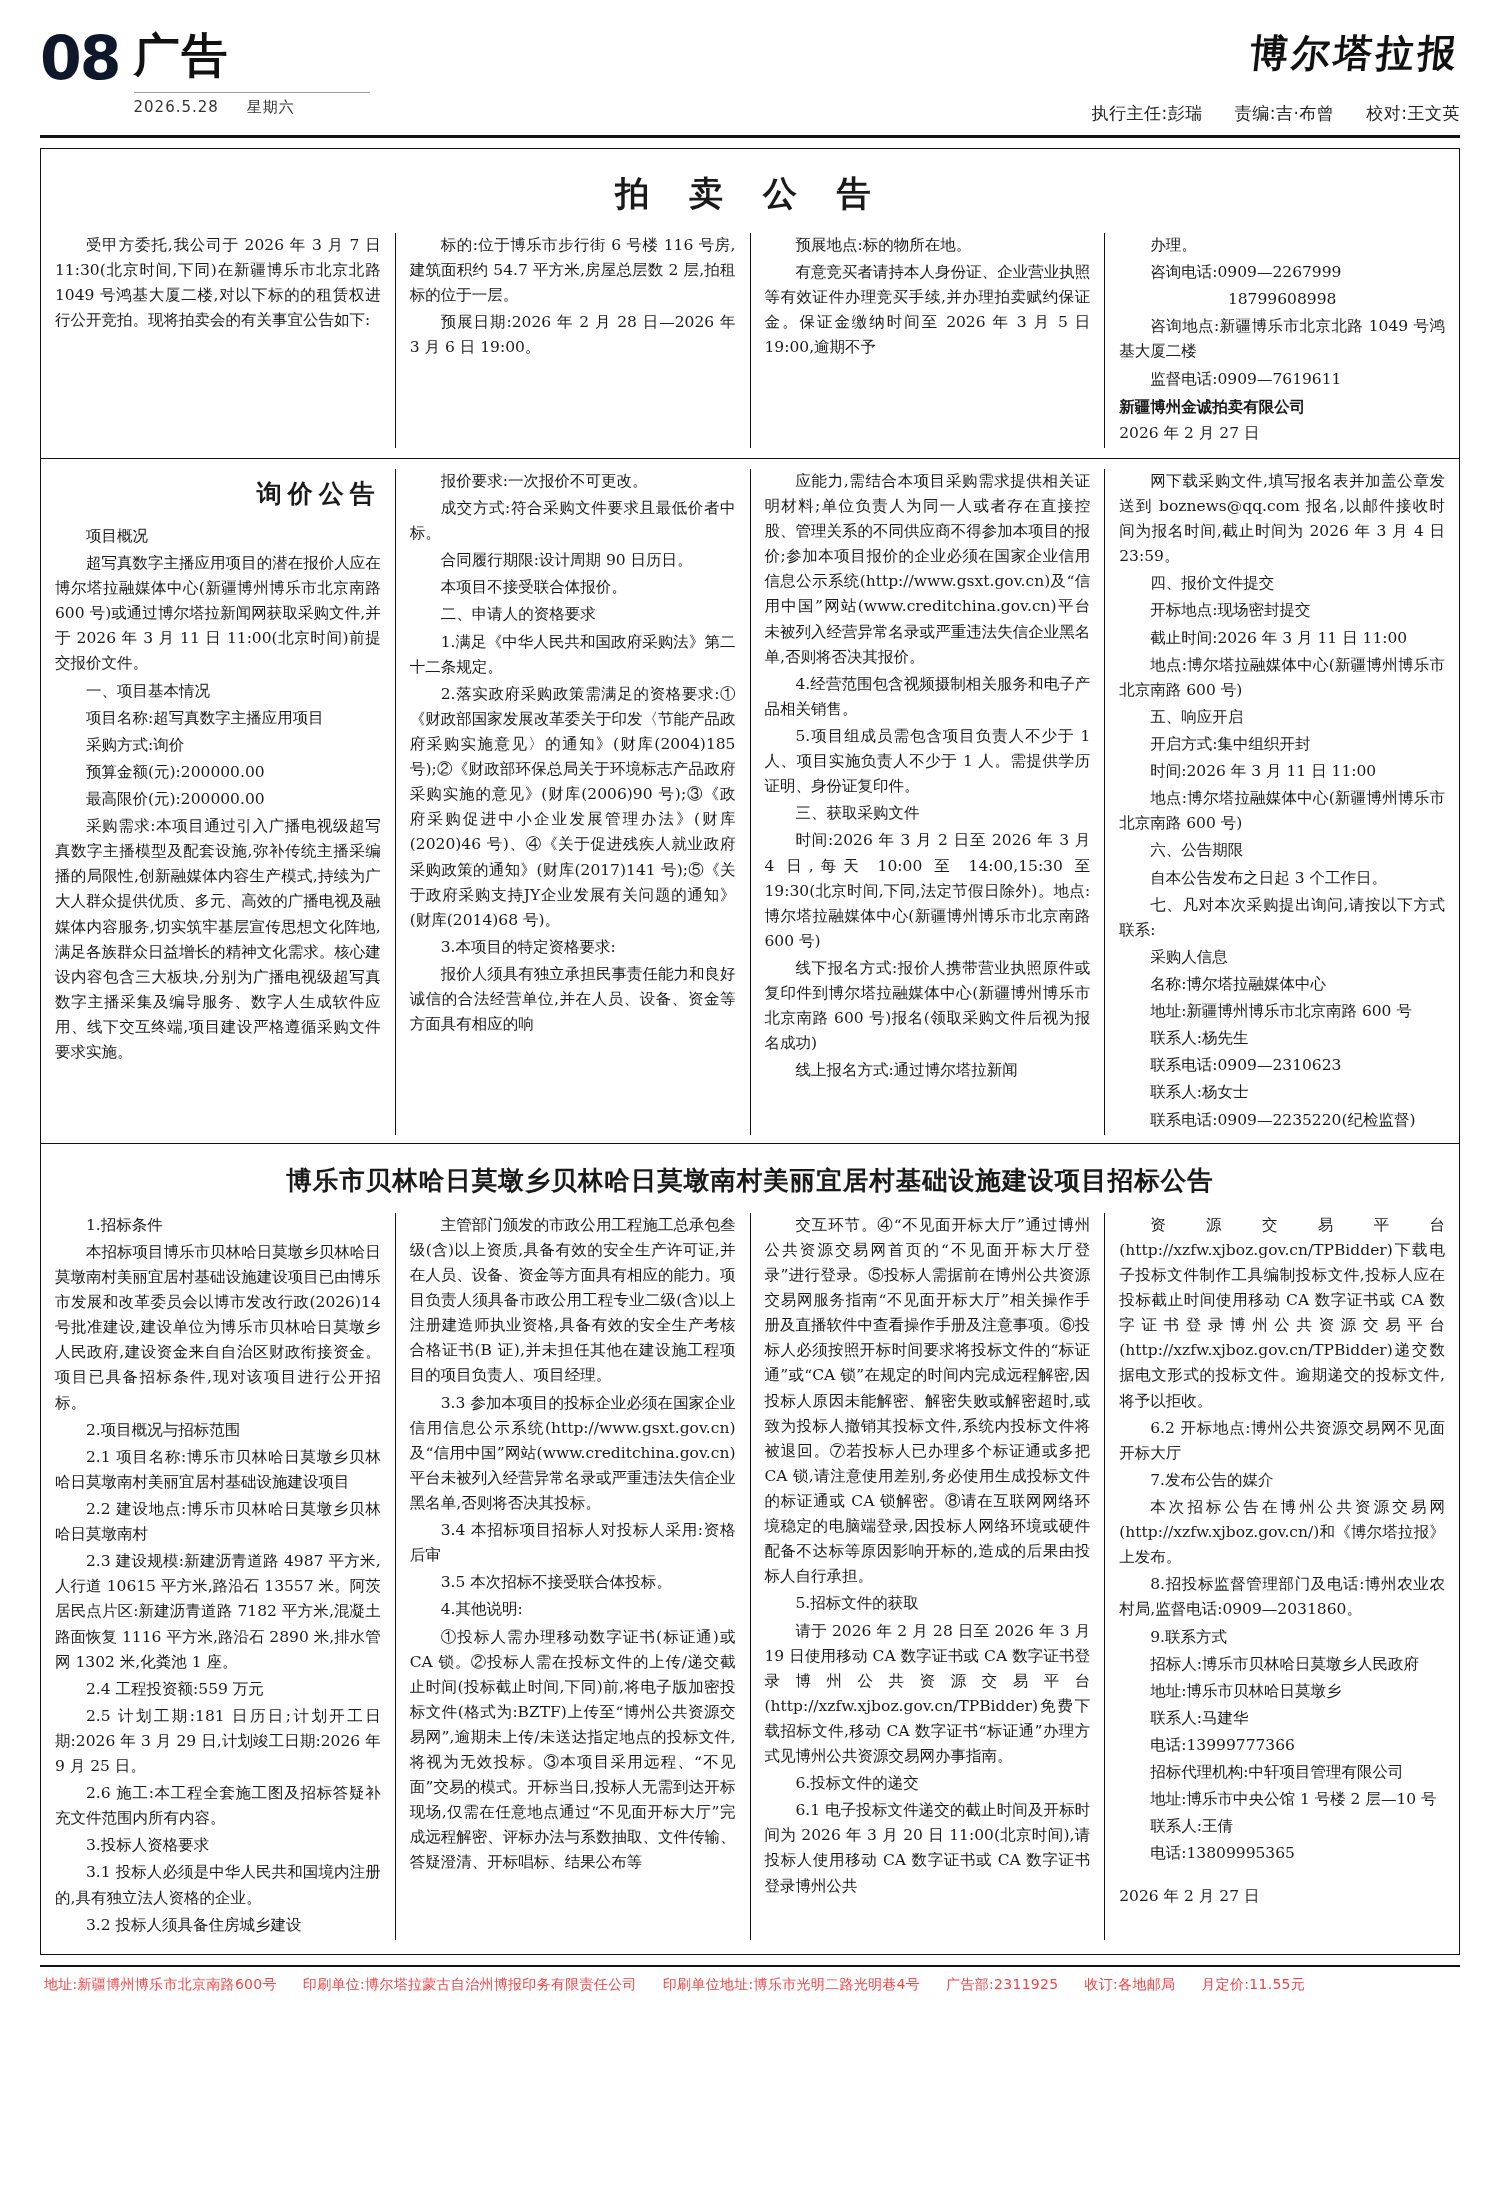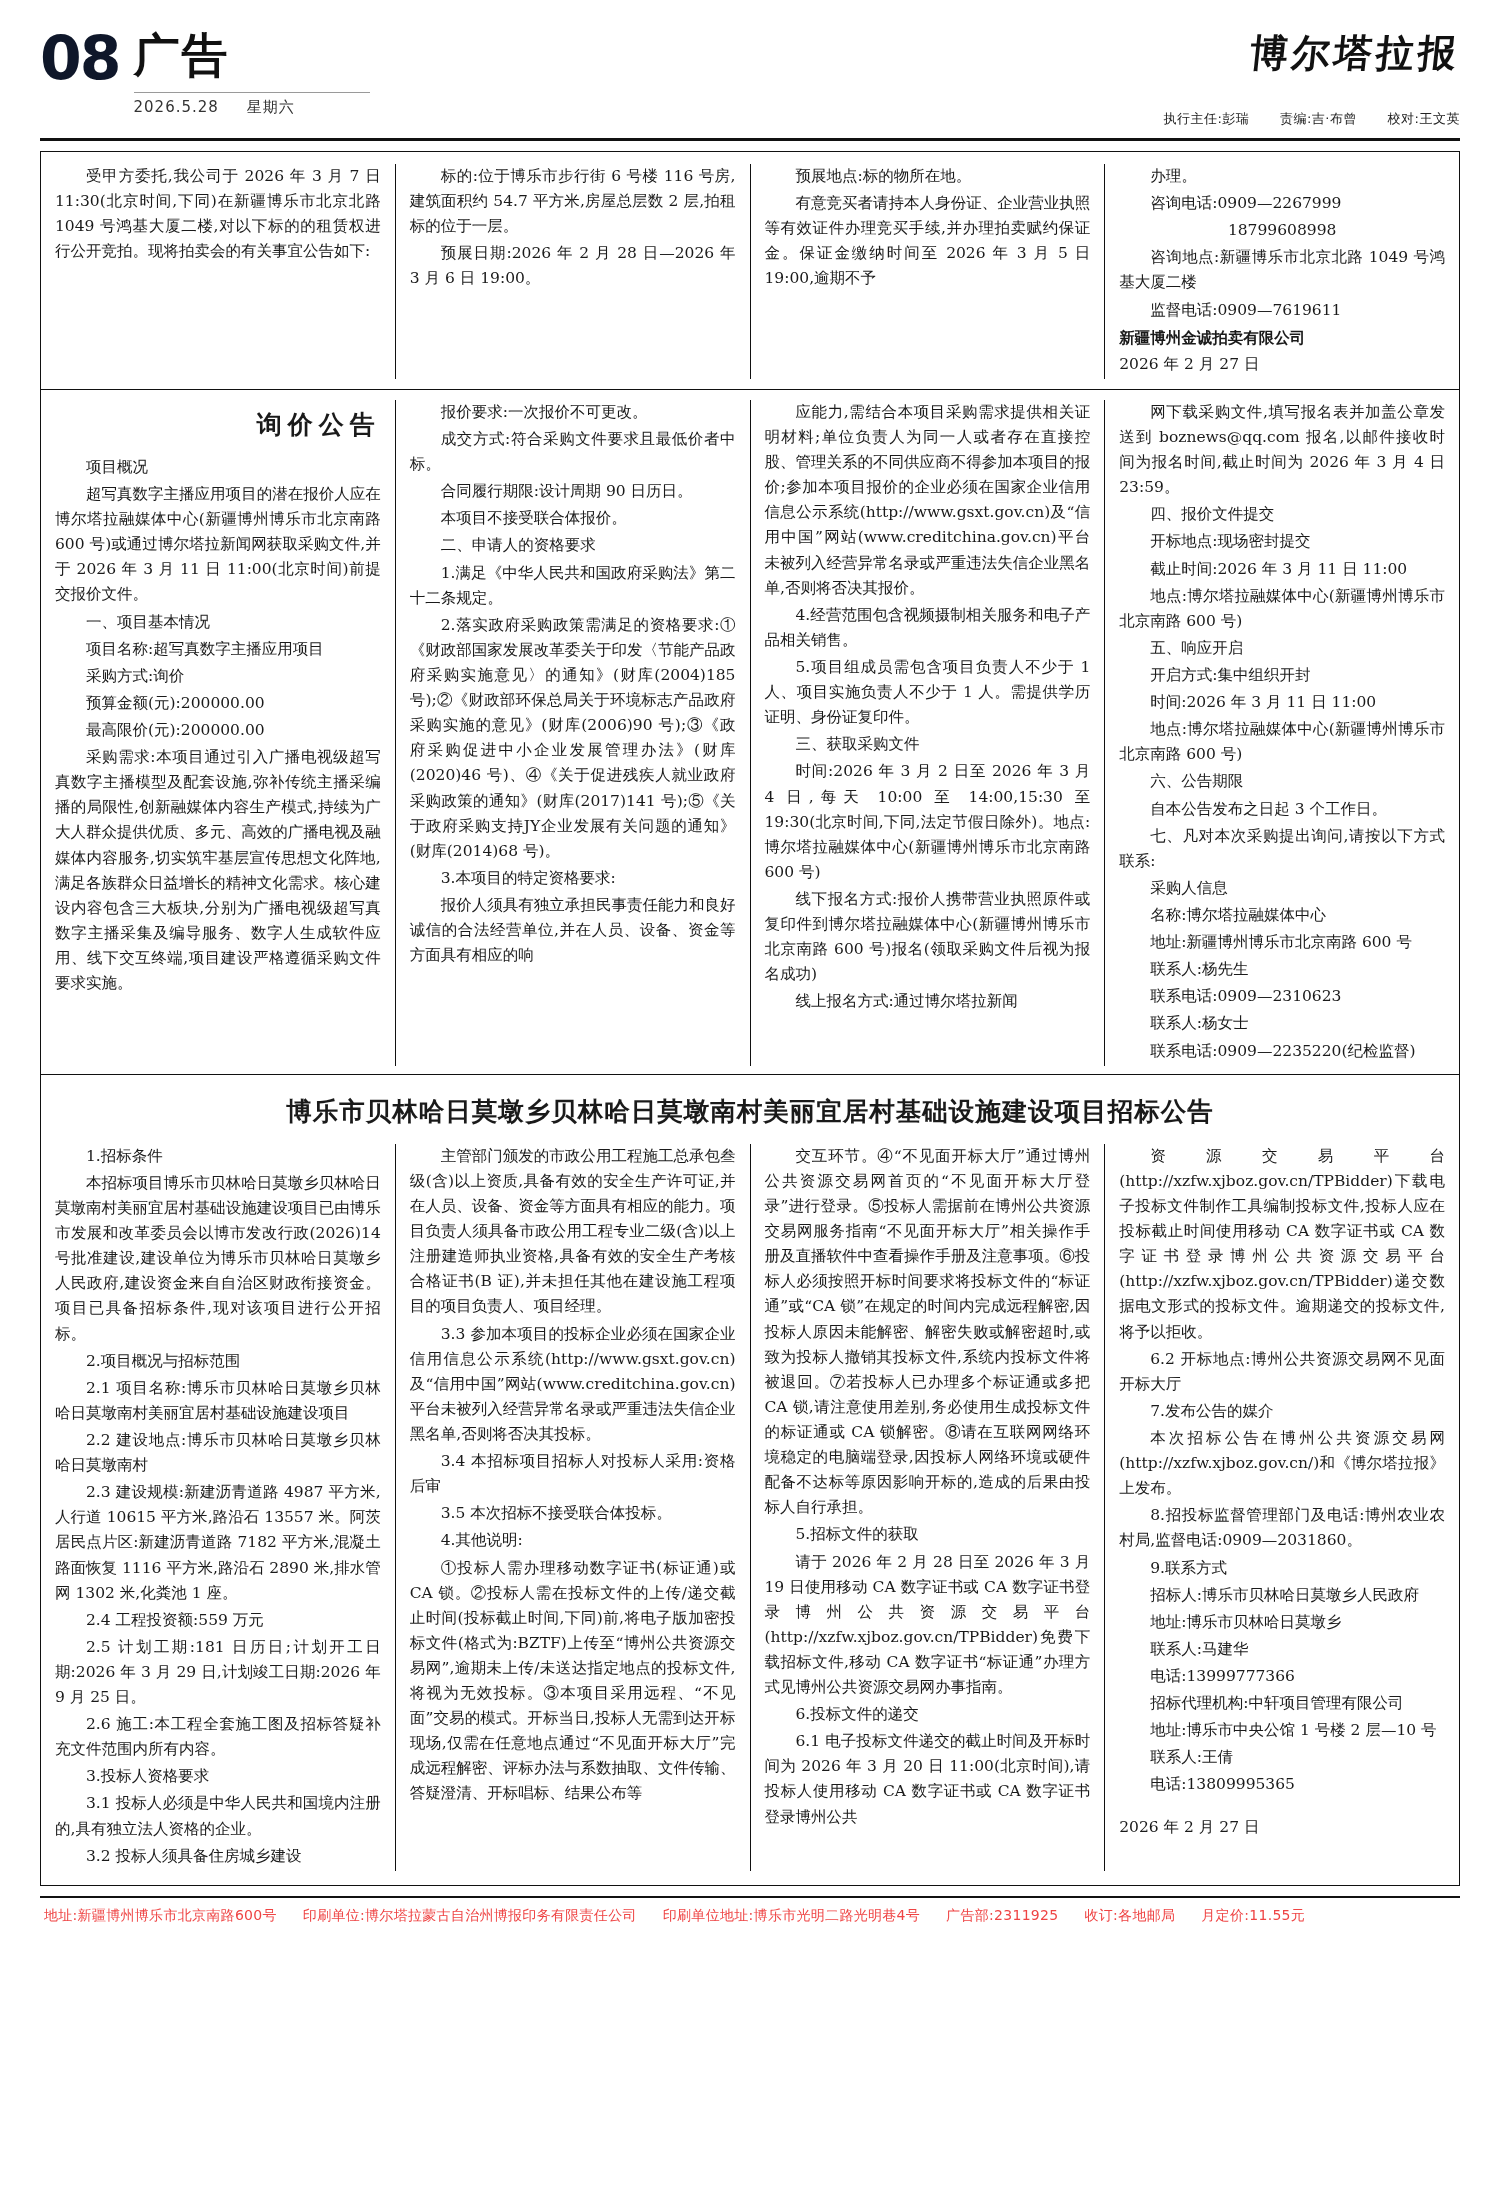--- a/index.html
+++ b/index.html
@@ -62,23 +62,23 @@
     font-size:38px;
     font-weight:bold;
     color:#111;
     letter-spacing:4px;
     line-height:1;
     transform:skewX(-6deg);
     display:inline-block;
   }
   .mast-staff{
     font-family:"DejaVu Sans","Liberation Sans",sans-serif;
-    font-size:13px;
+    font-size:17px;
     color:#222;
-    margin-top:38px;
+    margin-top:30px;
     border-top:0;
     letter-spacing:0.5px;
   }
   .mast-staff span{margin-left:26px;}
   .rule-thick{height:3px;background:#111;margin:0 6px;}
 
   
   .frame{
     border:1px solid #111;
     margin:0 6px;
@@ -190,20 +190,21 @@
       <div class="mast-staff">
         <span>执行主任:彭瑞</span>
         <span>责编:吉·布曾</span>
         <span>校对:王文英</span>
       </div>
     </div>
   </div>
   <div class="rule-thick"></div>
 
   <div class="frame sec1" style="margin-top:10px;">
+    <div class="sec1-title">拍 卖 公 告</div>
     <div class="cols4">
       <div class="col">
         <p class="t">受甲方委托,我公司于 2026 年 3 月 7 日 11:30(北京时间,下同)在新疆博乐市北京北路 1049 号鸿基大厦二楼,对以下标的的租赁权进行公开竞拍。现将拍卖会的有关事宜公告如下:</p>
       </div>
       <div class="col">
         <p class="t">标的:位于博乐市步行街 6 号楼 116 号房,建筑面积约 54.7 平方米,房屋总层数 2 层,拍租标的位于一层。</p>
         <p class="t">预展日期:2026 年 2 月 28 日—2026 年 3 月 6 日 19:00。</p>
       </div>
       <div class="col">
         <p class="t">预展地点:标的物所在地。</p>

